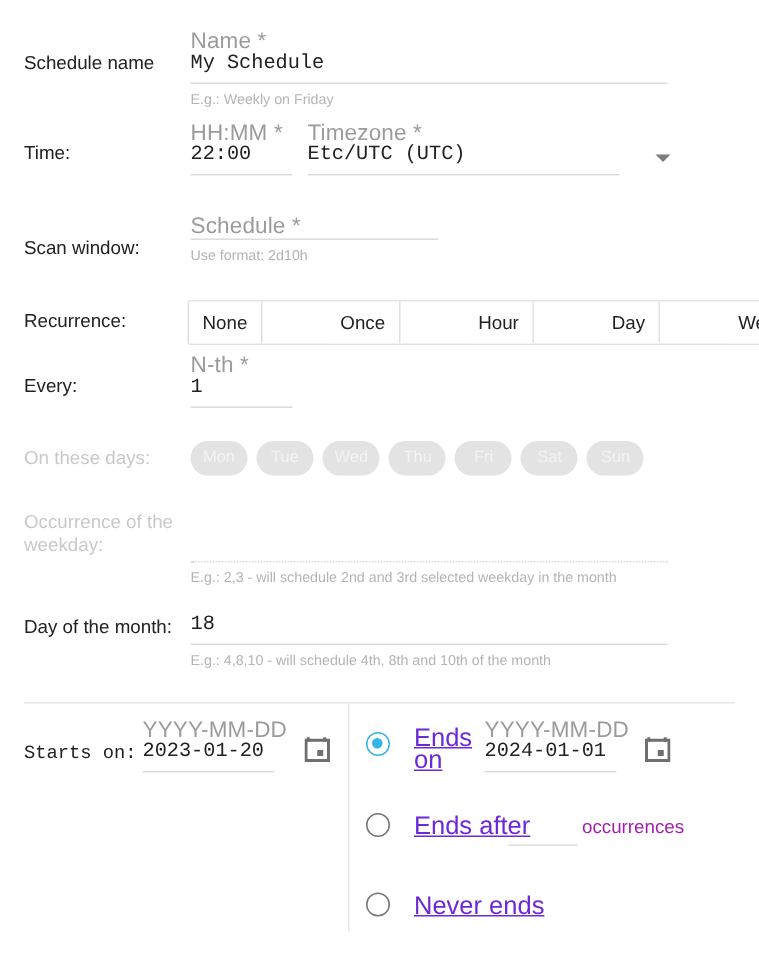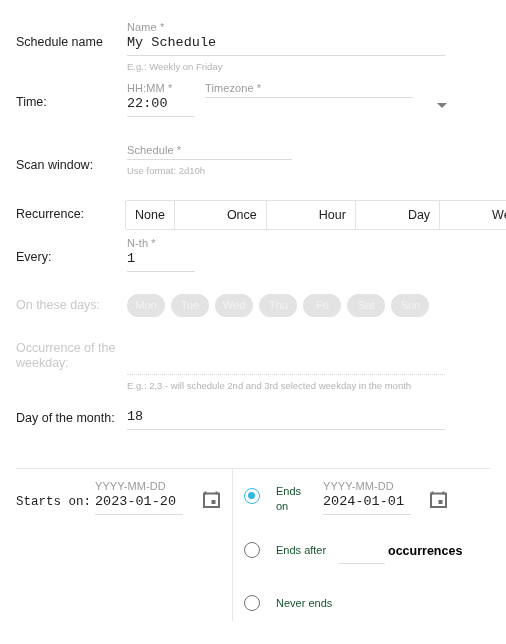--- a/index.html
+++ b/index.html
@@ -23,21 +23,21 @@
     font-size: 12.5px;
     color: #202124;
     line-height: 15px;
     white-space: pre-line;
   }
   .row-label.disabled { color: #c9c9c9; }
 
   
   .field { position: absolute; }
   .float-label {
-    font-size: 11px;
+    font-size: 15px;
     color: #9b9b9b;
     line-height: 11px;
     letter-spacing: .1px;
     white-space: nowrap;
   }
   .field-value {
     font-size: 13.5px;
     color: #202124;
     line-height: 18px;
     padding-top: 1px;
@@ -143,32 +143,32 @@
   .radio.checked::after {
     content: "";
     position: absolute;
     left: 3px; top: 3px;
     width: 7px; height: 7px;
     border-radius: 50%;
     background: #33b5e5;
   }
   .radio-label {
     position: absolute;
-    font-size: 11px;
-    color: #14532d;
+    font-size: 17px;
+    color: #6d28d9;
     line-height: 15px;
     white-space: pre-line;
+    text-decoration: underline;
   }
   .plain-text {
     position: absolute;
     font-size: 12.5px;
-    color: #000000;
+    color: #a21caf;
     line-height: 15px;
     white-space: nowrap;
-    font-weight: bold;
   }
 </style>
 </head>
 <body>
 
 <div class="page">
 
   <div class="row-label" style="left:16px; top:35px;">Schedule name</div>
 
   <div class="field" style="left:127px; top:22px; width:318px;">
@@ -181,20 +181,21 @@
   <div class="row-label" style="left:16px; top:95px;">Time:</div>
 
   <div class="field" style="left:127px; top:83px; width:68px;">
     <div class="float-label">HH:MM *</div>
     <div class="field-value">22:00</div>
     <div class="underline"></div>
   </div>
 
   <div class="field" style="left:205px; top:83px; width:208px;">
     <div class="float-label">Timezone *</div>
+    <div class="field-value">Etc/UTC (UTC)</div>
     <div class="underline"></div>
   </div>
   <div class="select-arrow" style="left:437px; top:103px;"></div>
 
   <div class="row-label" style="left:16px; top:158px;">Scan window:</div>
 
   <div class="field" style="left:127px; top:145px; width:165px;">
     <div class="float-label">Schedule *</div>
     <div class="underline"></div>
     <div class="hint">Use format: 2d10h</div>
@@ -239,20 +240,21 @@
     <div class="field-value empty">&nbsp;</div>
     <div class="underline dotted"></div>
     <div class="hint">E.g.: 2,3 - will schedule 2nd and 3rd selected weekday in the month</div>
   </div>
 
   <div class="row-label" style="left:16px; top:411px;">Day of the month:</div>
 
   <div class="field" style="left:127px; top:407px; width:318px;">
     <div class="field-value">18</div>
     <div class="underline"></div>
+    <div class="hint">E.g.: 4,8,10 - will schedule 4th, 8th and 10th of the month</div>
   </div>
 
   <div class="hdivider" style="left:16px; top:468px; width:474px;"></div>
   <div class="vdivider" style="left:232px; top:469px; height:152px;"></div>
 
   <div class="row-label" style="left:16px; top:495px;font-family:Liberation Mono, monospace;">Starts on:</div>
 
   <div class="field" style="left:95px; top:481px; width:88px;">
     <div class="float-label">YYYY-MM-DD</div>
     <div class="field-value">2023-01-20</div>

